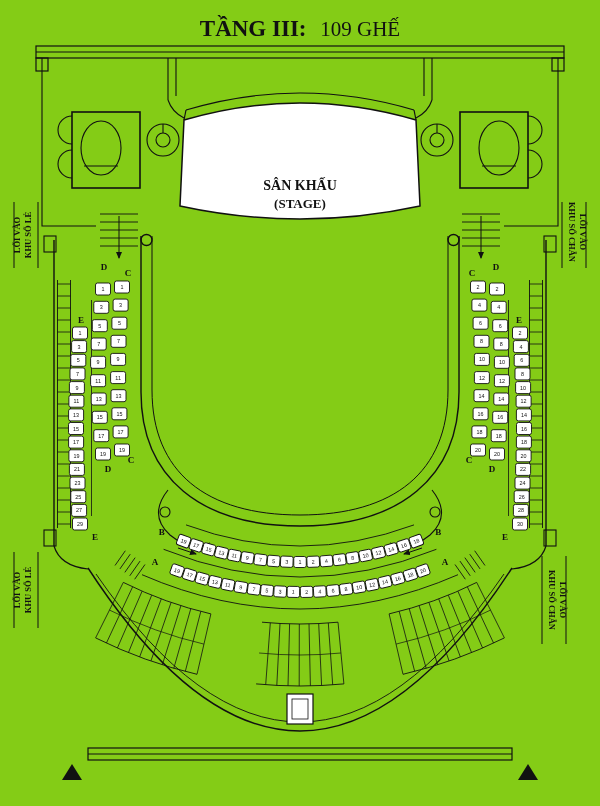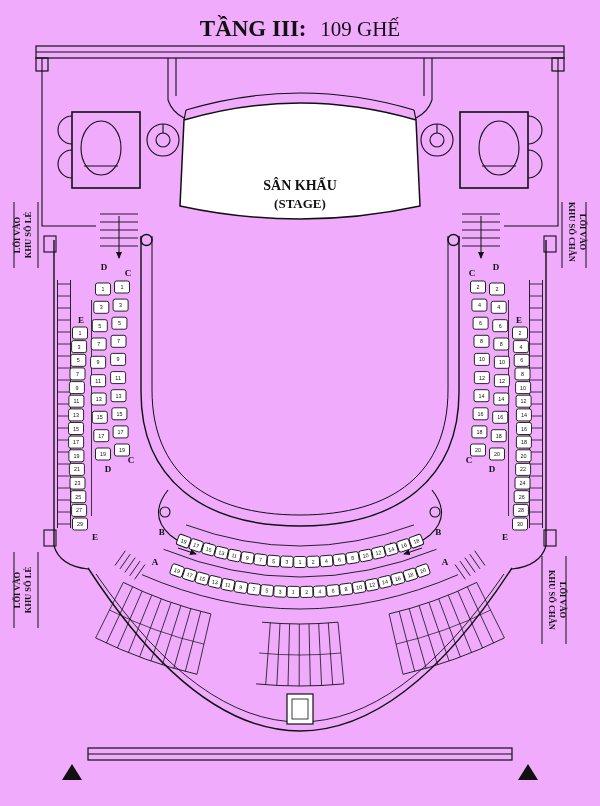--- a/index.html
+++ b/index.html
@@ -1,17 +1,17 @@
 <!DOCTYPE html>
 <html><head>
 <meta charset="utf-8">
 <style>
   html,body{margin:0;padding:0;background:#ffffff;}
   body{width:600px;height:806px;overflow:hidden;font-family:"Liberation Serif",serif;}
-  #page{width:600px;height:806px;position:relative;background:#f0abfc;}
+  #page{width:600px;height:806px;position:relative;background:#84cc16;}
   svg{display:block;}
   text{fill:#111;}
 </style>
 </head>
 <body>
 
 <div id="page">
 <svg id="plan" width="600" height="806" viewBox="0 0 600 806">
   <defs>
     <marker id="arrh" markerWidth="8" markerHeight="8" refX="6" refY="3" orient="auto">

